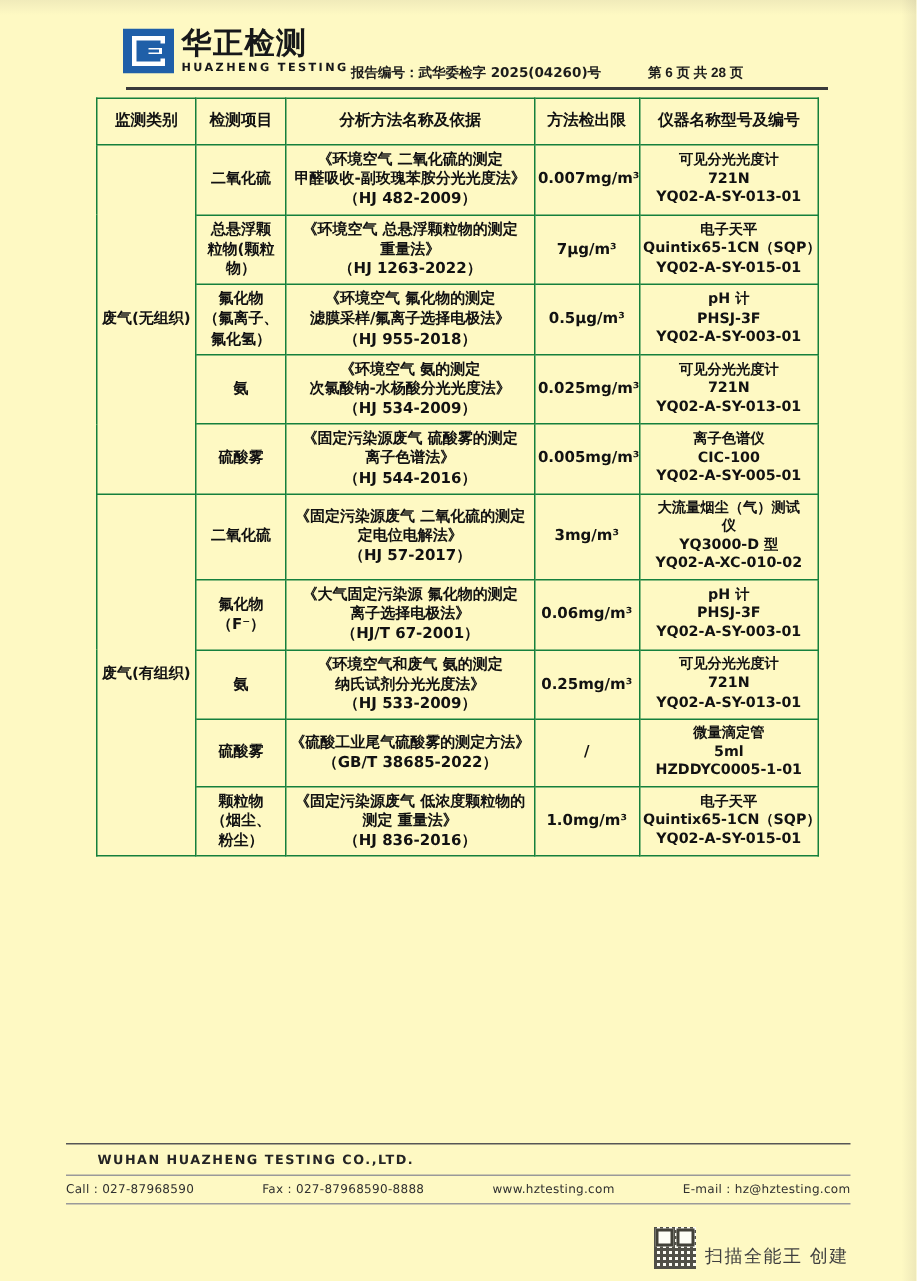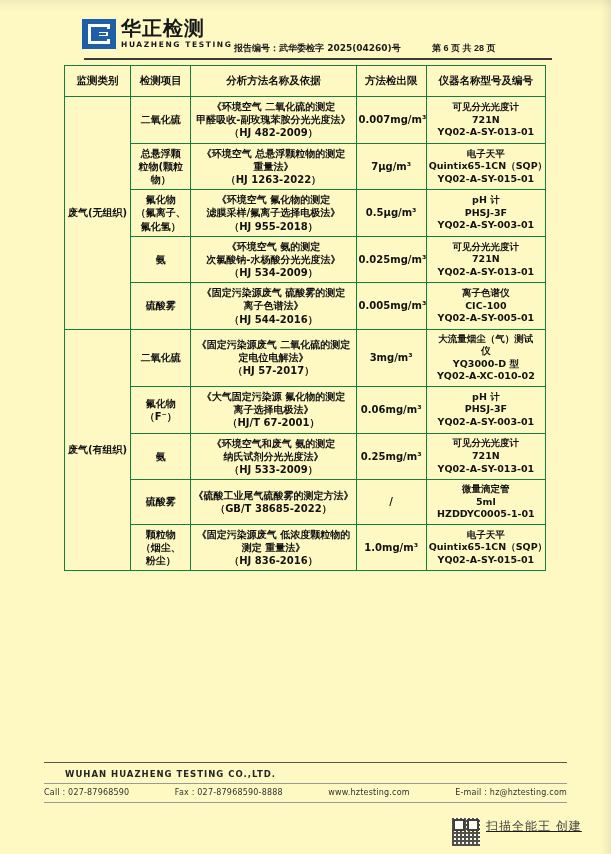--- a/index.html
+++ b/index.html
@@ -176,26 +176,25 @@
     left: 44px;
     top: 802px;
     width: 523px;
     height: 1px;
     background: #9a9a9a;
   }
 
   
   .watermark {
     position: absolute;
-    left: 452px;
+    left: 436px;
     top: 818px;
     display: flex;
-    align-items: flex-start;
+    align-items: flex-end;
     gap: 6px;
-    text-decoration: underline;
   }
   .qr {
     width: 28px;
     height: 28px;
     flex: none;
     background-color: #ffffff;
     background-image:
       repeating-linear-gradient(90deg, #333 0 2px, transparent 2px 4px),
       repeating-linear-gradient(0deg, #333 0 2px, transparent 2px 4px);
     background-size: 4px 4px, 4px 4px;

